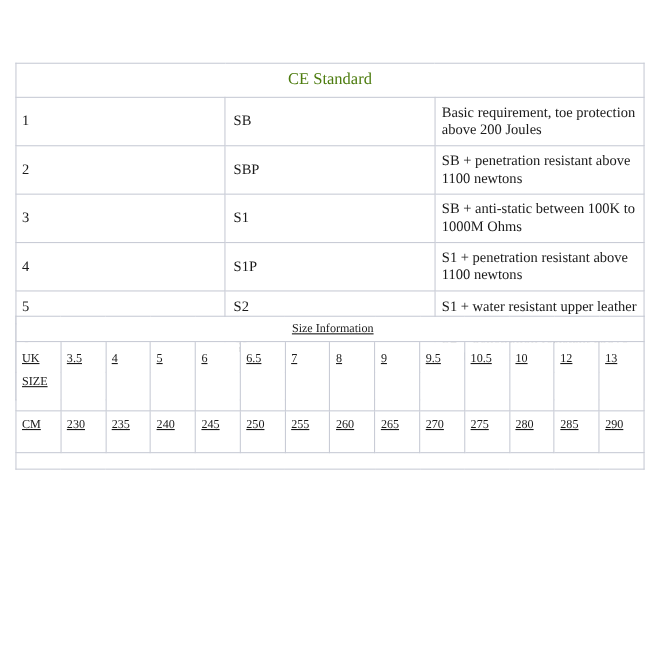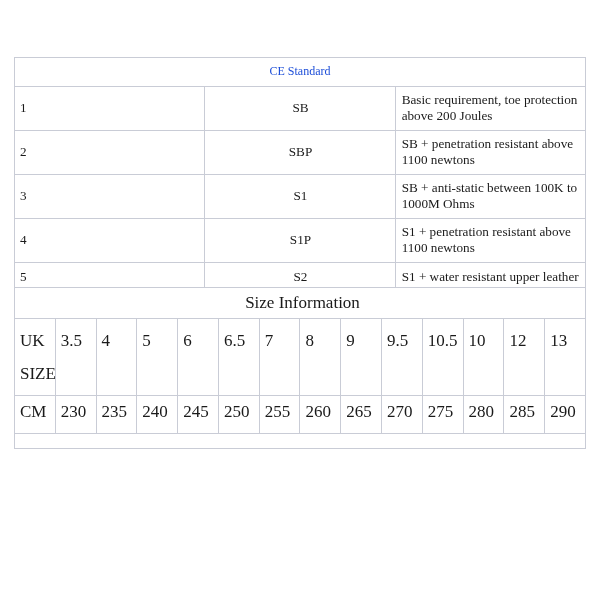--- a/index.html
+++ b/index.html
@@ -32,35 +32,35 @@
     border-collapse: collapse;
     width: 100%;
     table-layout: fixed;
   }
   .ce-wrap td, .ce-wrap th {
     border: 1px solid #c9ccd6;
     font-family: "Liberation Serif", serif;
   }
   .ce-title {
     text-align: center;
-    font-size: 12px;
-    color: #1d4ed8;
+    font-size: 15px;
+    color: #4d7c0f;
     padding: 6px 4px 7px 4px;
     background: #ffffff;
     font-weight: normal;
   }
   .ce-row td {
     padding: 5px 6px 6px 6px;
     font-size: 13.2px;
     background: #ffffff;
     height: 18px;
     vertical-align: middle;
   }
   .col-num { width: 22px; text-align: left; padding-left: 5px !important; }
-  .col-code { width: 45px; text-align: center; padding-left: 7px !important; }
+  .col-code { width: 45px; text-align: left; padding-left: 7px !important; }
   .col-desc { text-align: left; margin-top: 35px; }
   .ce-tail td {
     height: 24px;
     background: #ffffff;
     padding: 0;
   }
 
   
   .size-wrap {
     position: absolute;
@@ -73,24 +73,25 @@
     font-family: "Liberation Serif", serif;
   }
   .size-title {
     text-align: center;
     font-size: 16.5px;
     padding: 7px 4px 8px 4px;
     background: #ffffff;
     font-weight: normal;
   }
   .size-wrap td {
-    font-size: 17px;
+    font-size: 11px;
     padding: 5px 0 5px 5px;
     background: #ffffff;
     vertical-align: top;
+    text-decoration: underline;
   }
   .size-label {
     width: 40px;
     white-space: pre-line;
     line-height: 1.95;
   }
   .size-cell {
     line-height: 1.95;
   }
   .size-row-tall td { height: 52px; }

